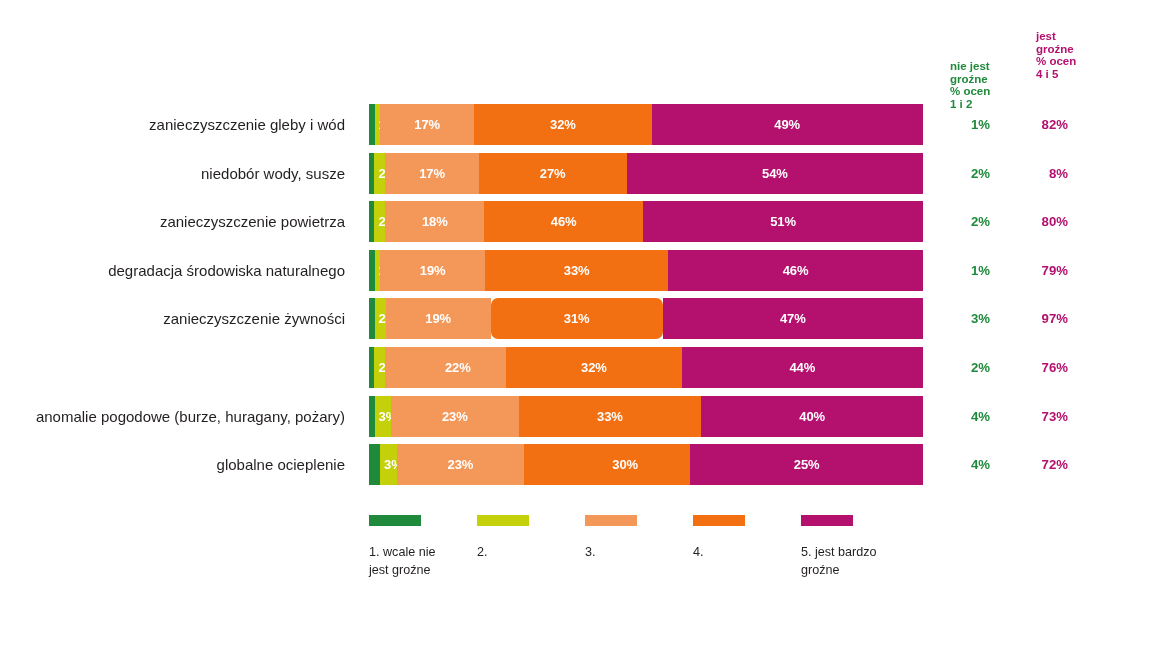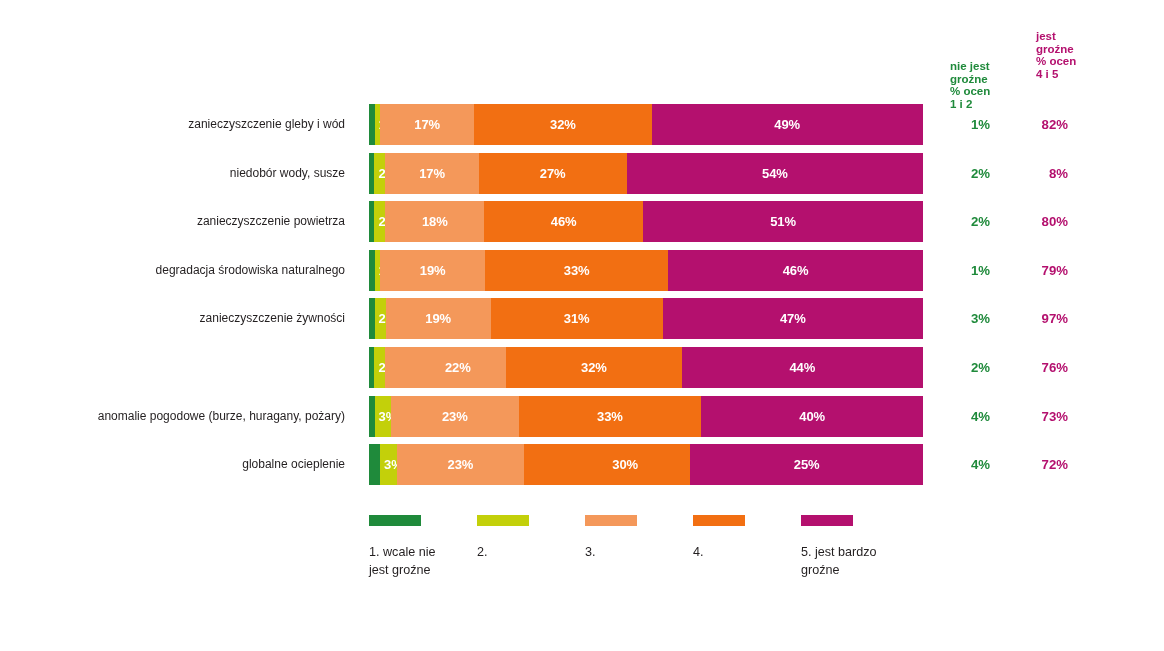--- a/index.html
+++ b/index.html
@@ -63,21 +63,21 @@
     height: 48.6px;
   }
   .row-label {
     position: absolute;
     left: 0;
     top: 0;
     width: 345px;
     height: 41px;
     line-height: 41px;
     text-align: right;
-    font-size: 12px;
+    font-size: 15px;
     color: #231f20;
     white-space: nowrap;
   }
 
   .bar {
     position: absolute;
     left: 369px;
     top: 0;
     width: 554px;
     height: 41px;
@@ -258,21 +258,21 @@
       <div class="row">
         <div class="row-label">zanieczyszczenie żywności</div>
         <div class="bar">
           <div class="seg s1 c1" style="width: 1%;"></div>
           <div class="seg s2 c2" style="width: 2%;">
             <span class="seg-label">2%</span>
           </div>
           <div class="seg s3 c3" style="width: 19%;">
             <span class="seg-label">19%</span>
           </div>
-          <div class="seg s4 c4" style="width: 31%;">
+          <div class="seg s4 c4" style="width: 31%; border-radius: 7px;">
             <span class="seg-label">31%</span>
           </div>
           <div class="seg s5 c5" style="width: 47%;">
             <span class="seg-label">47%</span>
           </div>
         </div>
         <div class="row-stat stat-low">3%</div>
         <div class="row-stat stat-high">97%</div>
       </div>
       <div class="row">

